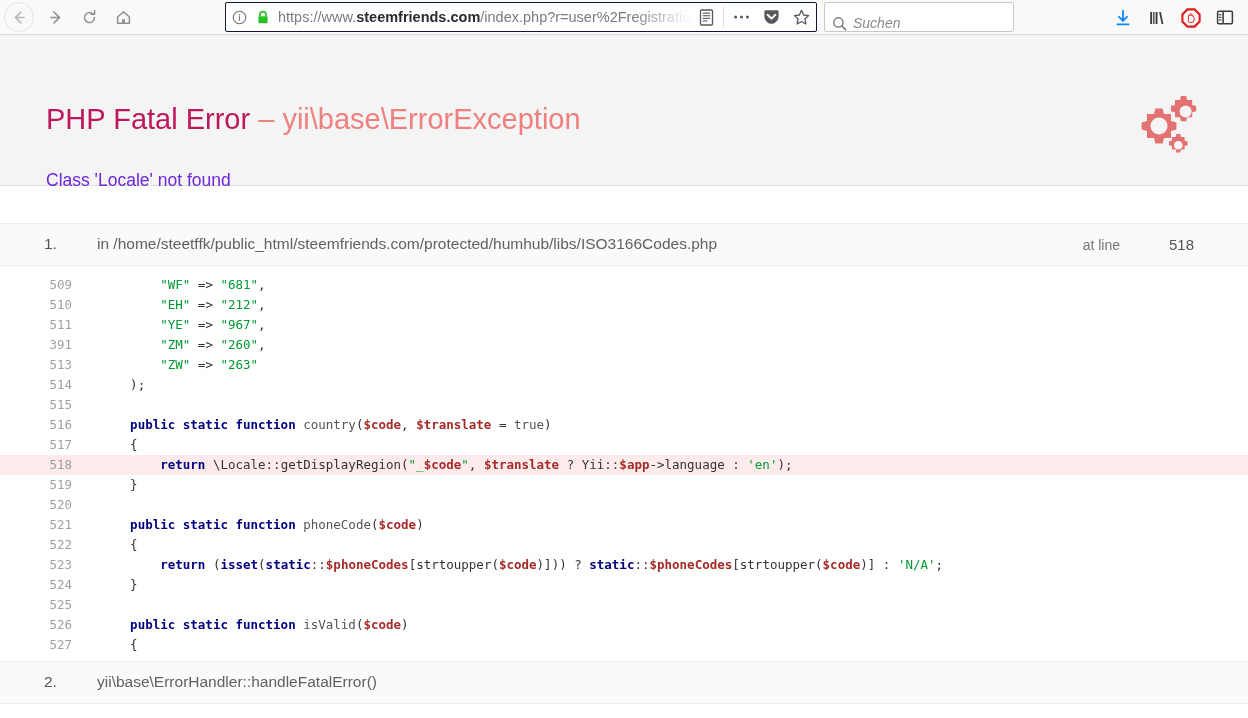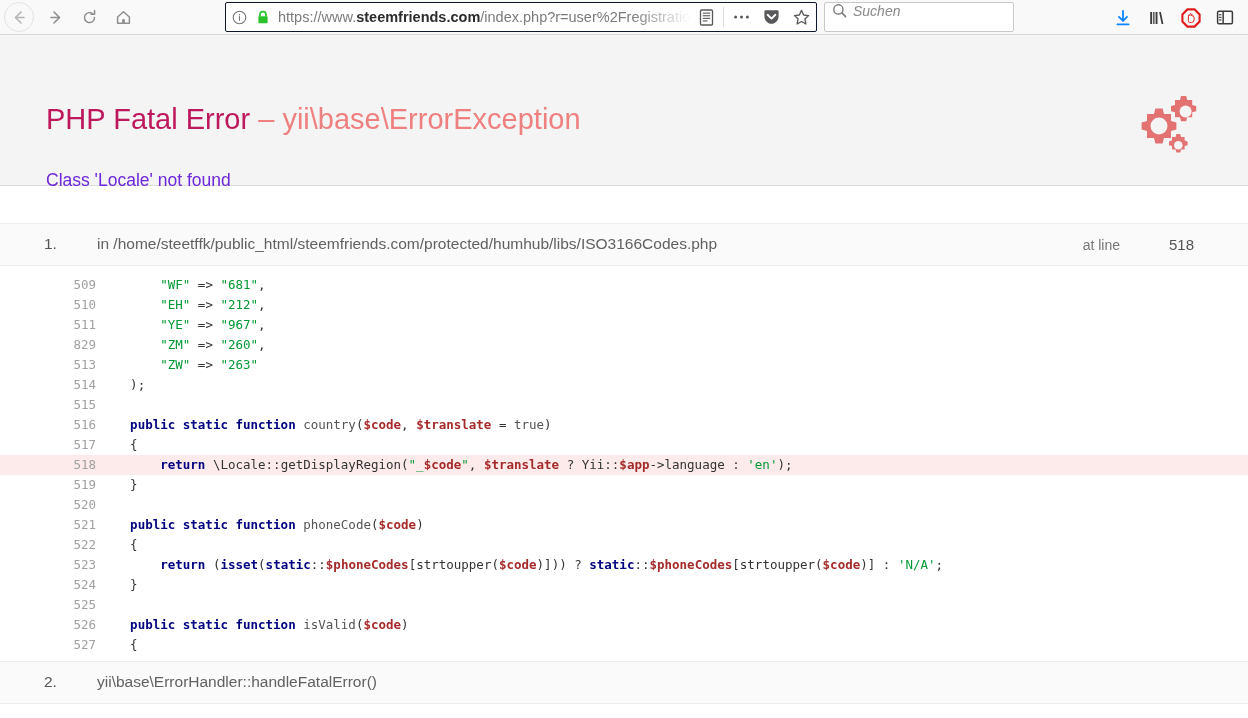--- a/index.html
+++ b/index.html
@@ -79,21 +79,21 @@
     width: 1px; height: 20px; background: #dcdcdc; margin: 0 2px;
   }
 
   .search-wrap {
     position: absolute;
     left: 824px; top: 2px;
     width: 190px; height: 30px;
     background: #ffffff;
     border: 1px solid #c9c9c9;
     border-radius: 2px;
-    display: flex; align-items: flex-start;
+    display: flex; align-items: flex-end;
     box-sizing: border-box;
   }
   .search-icon-box { width: 28px; display:flex; justify-content:center; color:#7a7a7a; }
   .search-placeholder {
     font-size: 14px; color:#8a8a8a; font-style: italic;
   }
 
   .toolbar-right {
     position: absolute;
     right: 6px; top: 0;
@@ -179,21 +179,20 @@
     font-size: 12.5px;
   }
   .code-line.hl { background: #fdebeb; }
   .ln {
     position: absolute;
     left: 0; width: 72px;
     text-align: right;
     color: #a0a0a0;
     font-family: "DejaVu Sans Mono", "Liberation Mono", monospace;
     font-size: 12.5px;
-    padding-left: 24px;
   }
   .src {
     position: absolute;
     left: 100px;
     color: #333333;
   }
   .k  { color: #000080; font-weight: bold; }   
   .v  { color: #a52a2a; font-weight: bold; }   
   .s  { color: #009933; }                       
   .f  { color: #555555; margin-top: 20px; }                       
@@ -354,21 +353,21 @@
     <div class="num">1.</div>
     <div class="desc">in /home/steetffk/public_html/steemfriends.com/protected/humhub/libs/ISO3166Codes.php</div>
     <div class="at-line">at line</div>
     <div class="line-no">518</div>
   </div>
 
   <div class="code-block">
       <div class="code-line"><span class="ln">509</span><span class="src"><span class="o">        </span><span class="s">"WF"</span><span class="o"> =&gt; </span><span class="s">"681"</span><span class="o">,</span></span></div>
       <div class="code-line"><span class="ln">510</span><span class="src"><span class="o">        </span><span class="s">"EH"</span><span class="o"> =&gt; </span><span class="s">"212"</span><span class="o">,</span></span></div>
       <div class="code-line"><span class="ln">511</span><span class="src"><span class="o">        </span><span class="s">"YE"</span><span class="o"> =&gt; </span><span class="s">"967"</span><span class="o">,</span></span></div>
-      <div class="code-line"><span class="ln">829</span><span class="src"><span class="o">        </span><span class="s">"ZM"</span><span class="o"> =&gt; </span><span class="s">"260"</span><span class="o">,</span></span></div>
+      <div class="code-line"><span class="ln">391</span><span class="src"><span class="o">        </span><span class="s">"ZM"</span><span class="o"> =&gt; </span><span class="s">"260"</span><span class="o">,</span></span></div>
       <div class="code-line"><span class="ln">513</span><span class="src"><span class="o">        </span><span class="s">"ZW"</span><span class="o"> =&gt; </span><span class="s">"263"</span></span></div>
       <div class="code-line"><span class="ln">514</span><span class="src"><span class="o">    );</span></span></div>
       <div class="code-line"><span class="ln">515</span><span class="src"></span></div>
       <div class="code-line"><span class="ln">516</span><span class="src"><span class="o">    </span><span class="k">public static function</span><span class="o"> </span><span class="f">country</span><span class="o">(</span><span class="v">$code</span><span class="o">, </span><span class="v">$translate</span><span class="o"> = </span><span class="f">true</span><span class="o">)</span></span></div>
       <div class="code-line"><span class="ln">517</span><span class="src"><span class="o">    {</span></span></div>
       <div class="code-line hl"><span class="ln">518</span><span class="src"><span class="o">        </span><span class="k">return</span><span class="o"> \Locale::getDisplayRegion(</span><span class="s">"_</span><span class="v">$code</span><span class="s">"</span><span class="o">, </span><span class="v">$translate</span><span class="o"> ? Yii::</span><span class="v">$app</span><span class="o">-&gt;language : </span><span class="s">'en'</span><span class="o">);</span></span></div>
       <div class="code-line"><span class="ln">519</span><span class="src"><span class="o">    }</span></span></div>
       <div class="code-line"><span class="ln">520</span><span class="src"></span></div>
       <div class="code-line"><span class="ln">521</span><span class="src"><span class="o">    </span><span class="k">public static function</span><span class="o"> </span><span class="f">phoneCode</span><span class="o">(</span><span class="v">$code</span><span class="o">)</span></span></div>
       <div class="code-line"><span class="ln">522</span><span class="src"><span class="o">    {</span></span></div>

